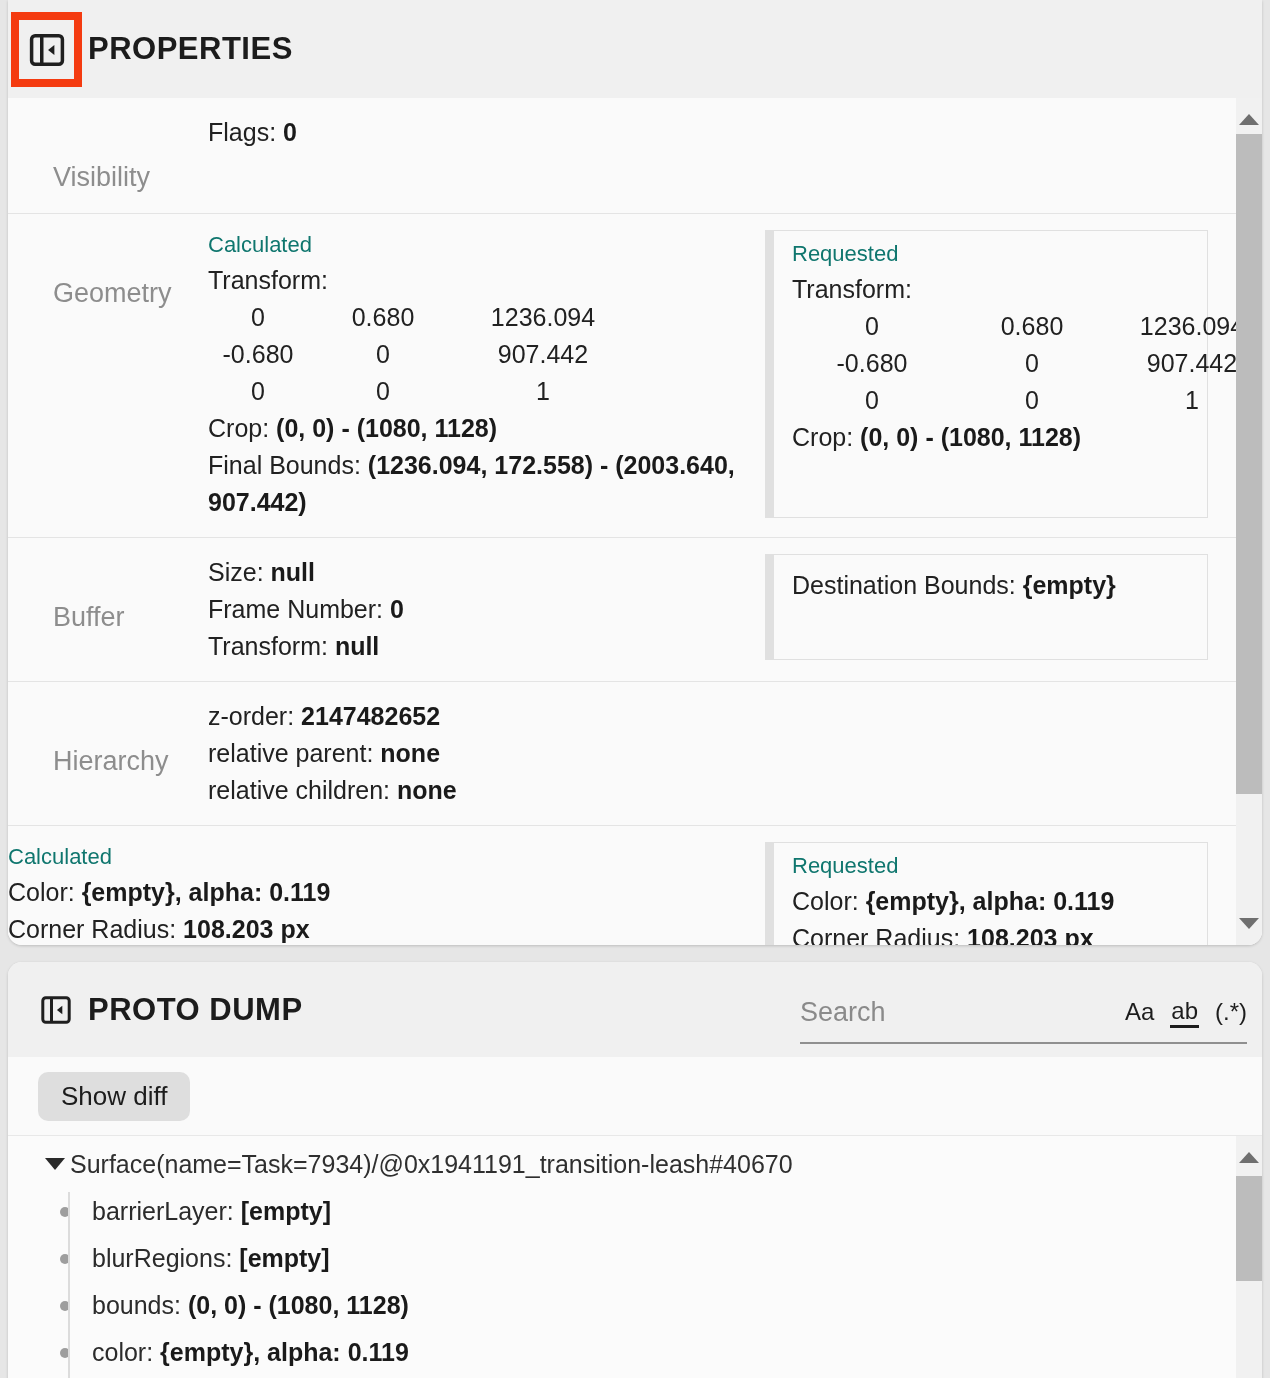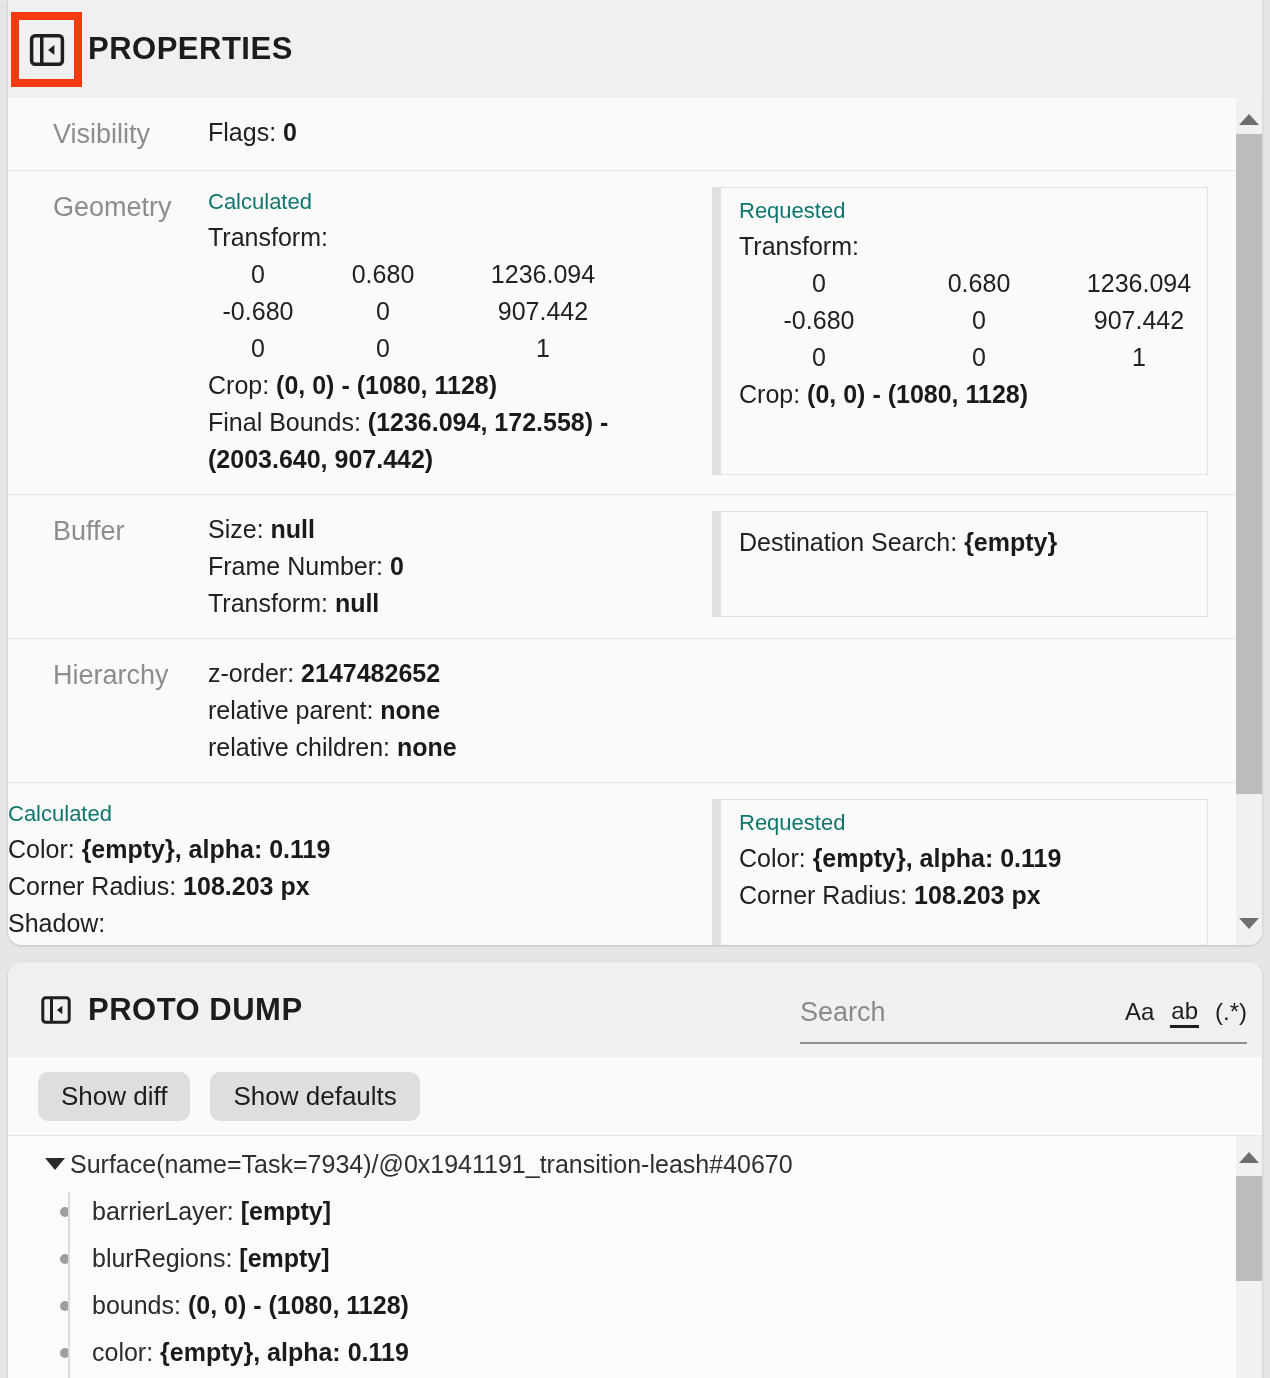--- a/index.html
+++ b/index.html
@@ -18,32 +18,32 @@
   .annot{position:absolute;left:3px;top:12px;width:71px;height:75px;
     border:8px solid #f43b10;box-sizing:border-box;display:flex;align-items:center;justify-content:center;}
   .icon-btn{background:none;border:none;padding:0;margin:0;cursor:pointer;display:flex;}
   h1,h2{font-size:31px;font-weight:700;letter-spacing:.5px;color:#1c1c1c;margin:0;}
   .p-props h1{margin-left:80px;}
   .p-content{position:relative;height:847px;background:#fafafa;overflow:hidden;}
   .sections{position:absolute;left:0;top:0;right:26px;}
   .sec{display:flex;padding:16px 28px 16px 0;border-top:1px solid #e4e4e4;}
   .sec:first-child{border-top:none;}
   .sec-label{width:200px;flex:none;box-sizing:border-box;padding-left:45px;
-    color:#8d8d8d;font-size:27px;line-height:40px;}
+    color:#8d8d8d;font-size:27px;line-height:40px;margin-top:43px;}
   .sec-body{flex:1;min-width:0;}
   .two-col{display:flex;align-items:flex-start;}
   .calc{flex:1;min-width:0;padding-right:30px;}
   .subhead{font-size:22px;color:#0f766e;line-height:30px;margin-bottom:2px;white-space:pre-wrap;}
   .row{font-size:25px;line-height:37px;white-space:pre-wrap;}
   .row b{font-weight:700;color:#1a1a1a;}
   .matrix{display:grid;}
   .m-calc{grid-template-columns:100px 150px 170px;}
   .m-req{grid-template-columns:160px 160px 160px;}
   .mcell{font-size:25px;line-height:37px;text-align:center;}
-  .req-box{width:496px;flex:none;box-sizing:border-box;background:#fafafa;
+  .req-box{width:443px;flex:none;box-sizing:border-box;background:#fafafa;
     border:1px solid #e0e0e0;border-left:9px solid #e0e0e0;
     padding:8px 32px 16px 18px;}
   .req-geom{min-height:288px;}
   .req-buffer{min-height:106px;padding-top:12px;}
   .req-effects{min-height:160px;}
   
   .vscroll{position:absolute;top:0;bottom:0;right:0;width:26px;background:#f1f1f1;}
   .arr{position:absolute;left:50%;transform:translateX(-50%);width:0;height:0;
     border-left:10px solid transparent;border-right:10px solid transparent;}
   .arr.up{top:16px;border-bottom:11px solid #6f6f6f;}
@@ -146,21 +146,21 @@
 
       <div class="sec">
         <div class="sec-label">Buffer</div>
         <div class="sec-body two-col">
           <div class="calc">
             <div class="row"><span class="lb">Size: </span><b>null</b></div>
             <div class="row"><span class="lb">Frame Number: </span><b>0</b></div>
             <div class="row"><span class="lb">Transform: </span><b>null</b></div>
           </div>
           <div class="req-box req-buffer">
-            <div class="row"><span class="lb">Destination Search: </span><b>{empty}</b></div>
+            <div class="row"><span class="lb">Destination Bounds: </span><b>{empty}</b></div>
           </div>
         </div>
       </div>
 
       <div class="sec">
         <div class="sec-label">Hierarchy</div>
         <div class="sec-body">
           <div class="row"><span class="lb">z-order: </span><b>2147482652</b></div>
           <div class="row"><span class="lb">relative parent: </span><b>none</b></div>
           <div class="row"><span class="lb">relative children: </span><b>none</b></div>
@@ -206,21 +206,20 @@
     <div class="searchbox">
       <input type="text" placeholder="Search" style="">
       <span class="stoggle">Aa</span>
       <span class="stoggle word">ab</span>
       <span class="stoggle">(.*)</span>
     </div>
   </header>
 
   <div class="toolbar">
     <button class="btn">Show diff</button>
-    <button class="btn">Show defaults</button>
   </div>
 
   <div class="tree">
     <div class="guide"></div>
 
     <div class="troot">
       <span class="tri-down"></span>
       <span class="troot-label">Surface(name=Task=7934)/@0x1941191_transition-leash#40670</span>
     </div>
 

